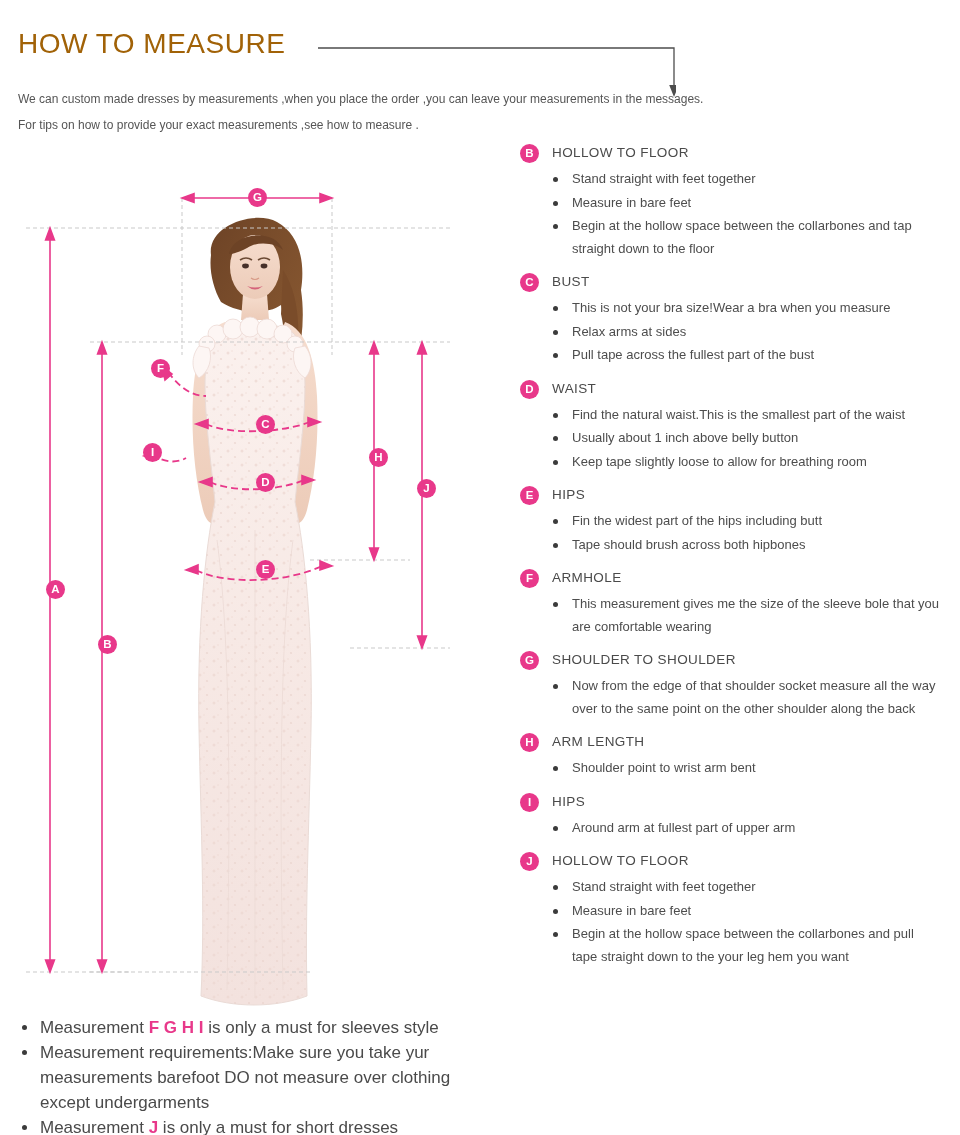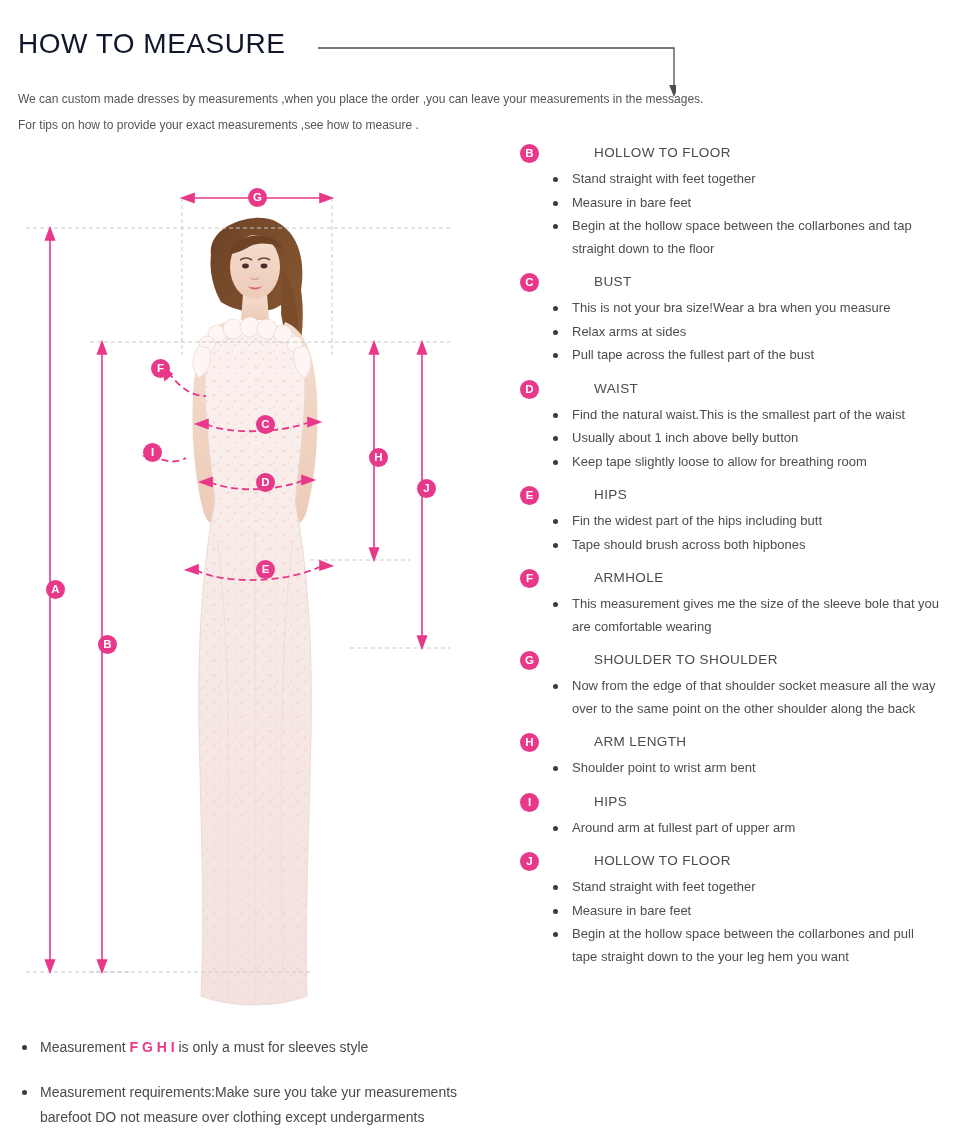--- a/index.html
+++ b/index.html
@@ -28,21 +28,21 @@
     top: 28px;
     width: 680px;
     height: 40px;
   }
   .main-title {
     position: absolute;
     left: 0;
     top: 0;
     font-size: 28px;
     letter-spacing: 0.5px;
-    color: #0f172a;
+    color: #a16207;
     font-weight: 400;
     white-space: nowrap;
   }
   .title-arrow {
     position: absolute;
     left: 298px;
     top: 17px;
     width: 360px;
     height: 55px;
   }
@@ -100,24 +100,23 @@
   
   .notes {
     position: absolute;
     left: 18px;
     top: 1015px;
     width: 470px;
   }
   .note {
     position: relative;
     padding-left: 22px;
-    font-size: 14px;
+    font-size: 17px;
     line-height: 25px;
     color: #4a4a4a;
-    margin-top: 20px;
   }
   .note:before {
     content: "";
     position: absolute;
     left: 4px;
     top: 10px;
     width: 5px;
     height: 5px;
     border-radius: 50%;
     background: #3b3b3b;
@@ -146,21 +145,20 @@
   .entry-head .badge {
     position: absolute;
     left: 0;
     top: 2px;
   }
   .entry-title {
     font-size: 13.5px;
     letter-spacing: 0.4px;
     color: #4a4a4a;
     line-height: 22px;
-    margin-left: 42px;
   }
   .bullets {
     margin: 2px 8px 0 0;
     padding: 0;
     list-style: none;
   }
   .bullets li {
     position: relative;
     padding-left: 52px;
     font-size: 13px;

